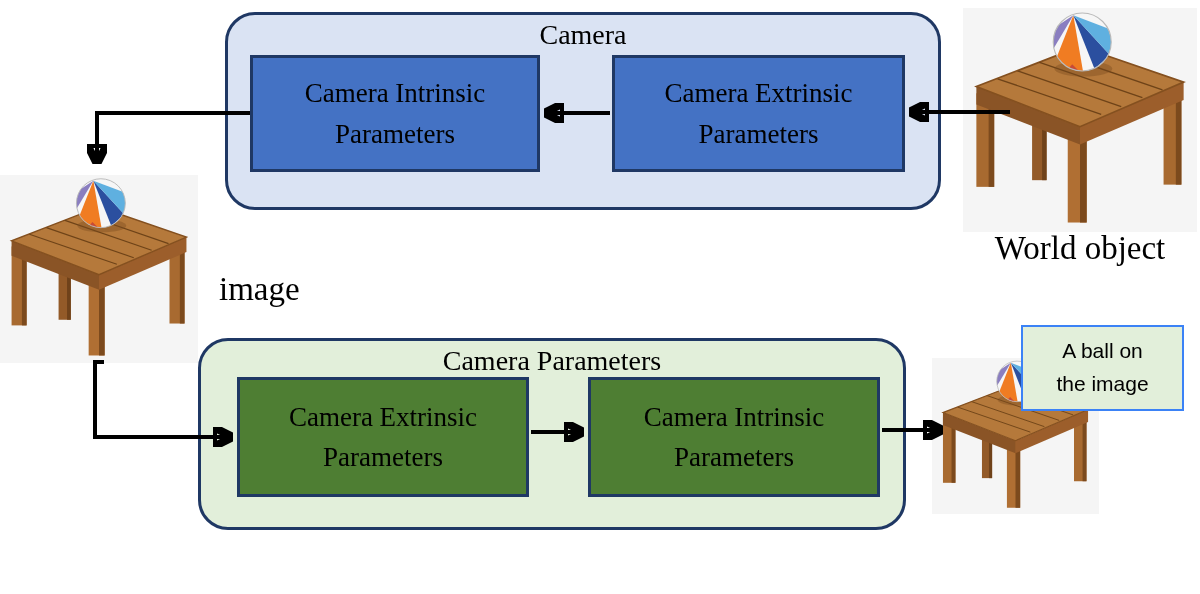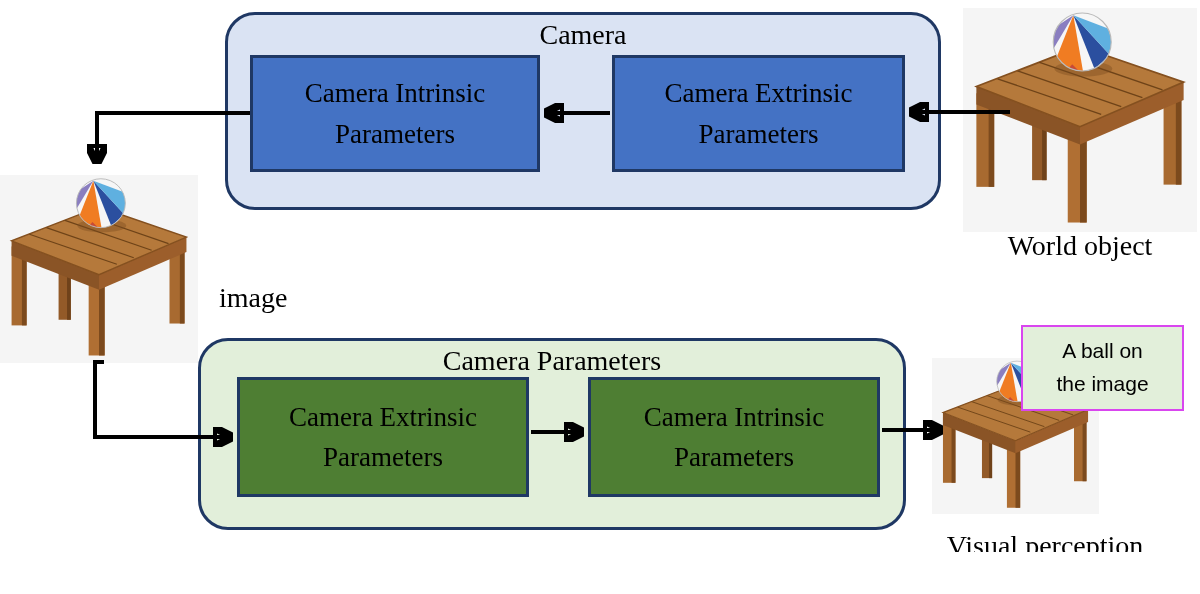--- a/index.html
+++ b/index.html
@@ -49,31 +49,31 @@
 
   
   .figure {
     position: absolute;
     background: #f5f5f5;
   }
   .figure svg { display: block; }
 
   .caption {
     position: absolute;
-    font-size: 28px;
+    font-size: 33px;
     line-height: 1.15;
     text-align: center;
     white-space: nowrap;
   }
 
   
   .callout {
     position: absolute;
     background: #e2efda;
-    border: 2px solid #d946ef;
+    border: 2px solid #3b82f6;
     box-sizing: border-box;
     display: flex;
     flex-direction: column;
     align-items: center;
     justify-content: center;
     font-family: "Liberation Sans", "DejaVu Sans", sans-serif;
     font-size: 21px;
     line-height: 1.55;
     z-index: 6;
   }
@@ -174,32 +174,31 @@
       <use href="#table-ball"></use>
     </svg>
   </div>
   <div class="caption" style="left:963px; top:230px; width:234px;">World object</div>
 
   <div class="figure" style="left:0px; top:175px; width:198px; height:188px;">
     <svg width="198" height="188" viewBox="0 0 210 200">
       <use href="#table-ball"></use>
     </svg>
   </div>
-  <div class="caption" style="left:219px; top:282px;">image</div>
+  <div class="caption" style="left:219px; top:271px;">image</div>
 
   <div class="figure" style="left:932px; top:358px; width:167px; height:156px;">
     <svg width="167" height="156" viewBox="0 0 210 200">
       <use href="#table-ball"></use>
     </svg>
   </div>
   <div class="callout" style="left:1021px; top:325px; width:163px; height:86px;">
     <span>A ball on</span>
     <span>the image</span>
   </div>
-  <div class="caption" style="left:925px; top:530px; width:240px;">Visual perception</div>
 
   <svg class="arrow-layer" width="1200" height="594">
     <defs>
       <marker id="ah" viewBox="0 0 10 10" refX="8" refY="5" markerWidth="5" markerHeight="5" orient="auto">
         <path d="M0,0 L10,5 L0,10 z" fill="#000000" stroke="none"></path>
       </marker>
     </defs>
     <path d="M1010 112 H913" marker-end="url(#ah)"></path>
     <path d="M610 113 H548" marker-end="url(#ah)"></path>
     <path d="M250 113 H97 V160" marker-end="url(#ah)"></path>

